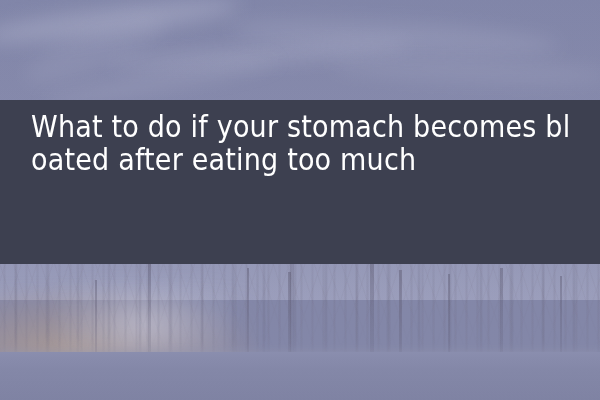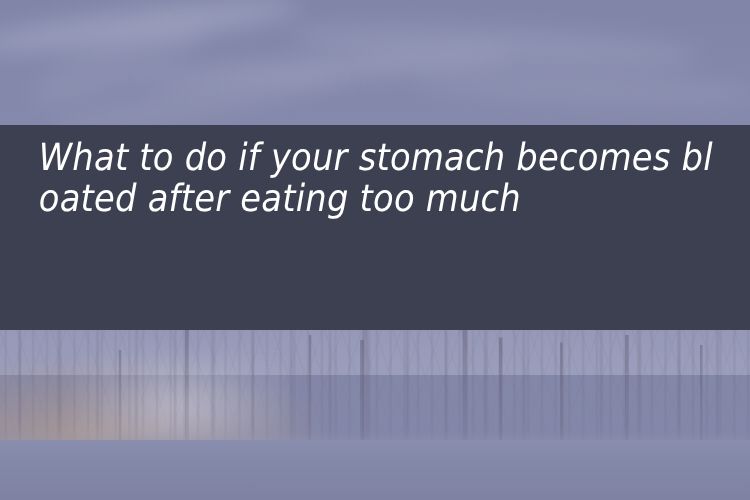--- a/index.html
+++ b/index.html
@@ -165,21 +165,20 @@
 
   
   .caption-band {
     position: absolute;
     left: 0;
     top: 100px;
     width: 600px;
     height: 164px;
     background: #3d4050;
     box-sizing: border-box;
-    font-style: italic;
   }
 
   .headline {
     position: absolute;
     left: 31px;
     top: 10px;
     width: 548px;
     margin: 0;
     color: #ffffff;
     font-family: "DejaVu Sans Condensed", "Liberation Sans Narrow", "Liberation Sans", sans-serif;

